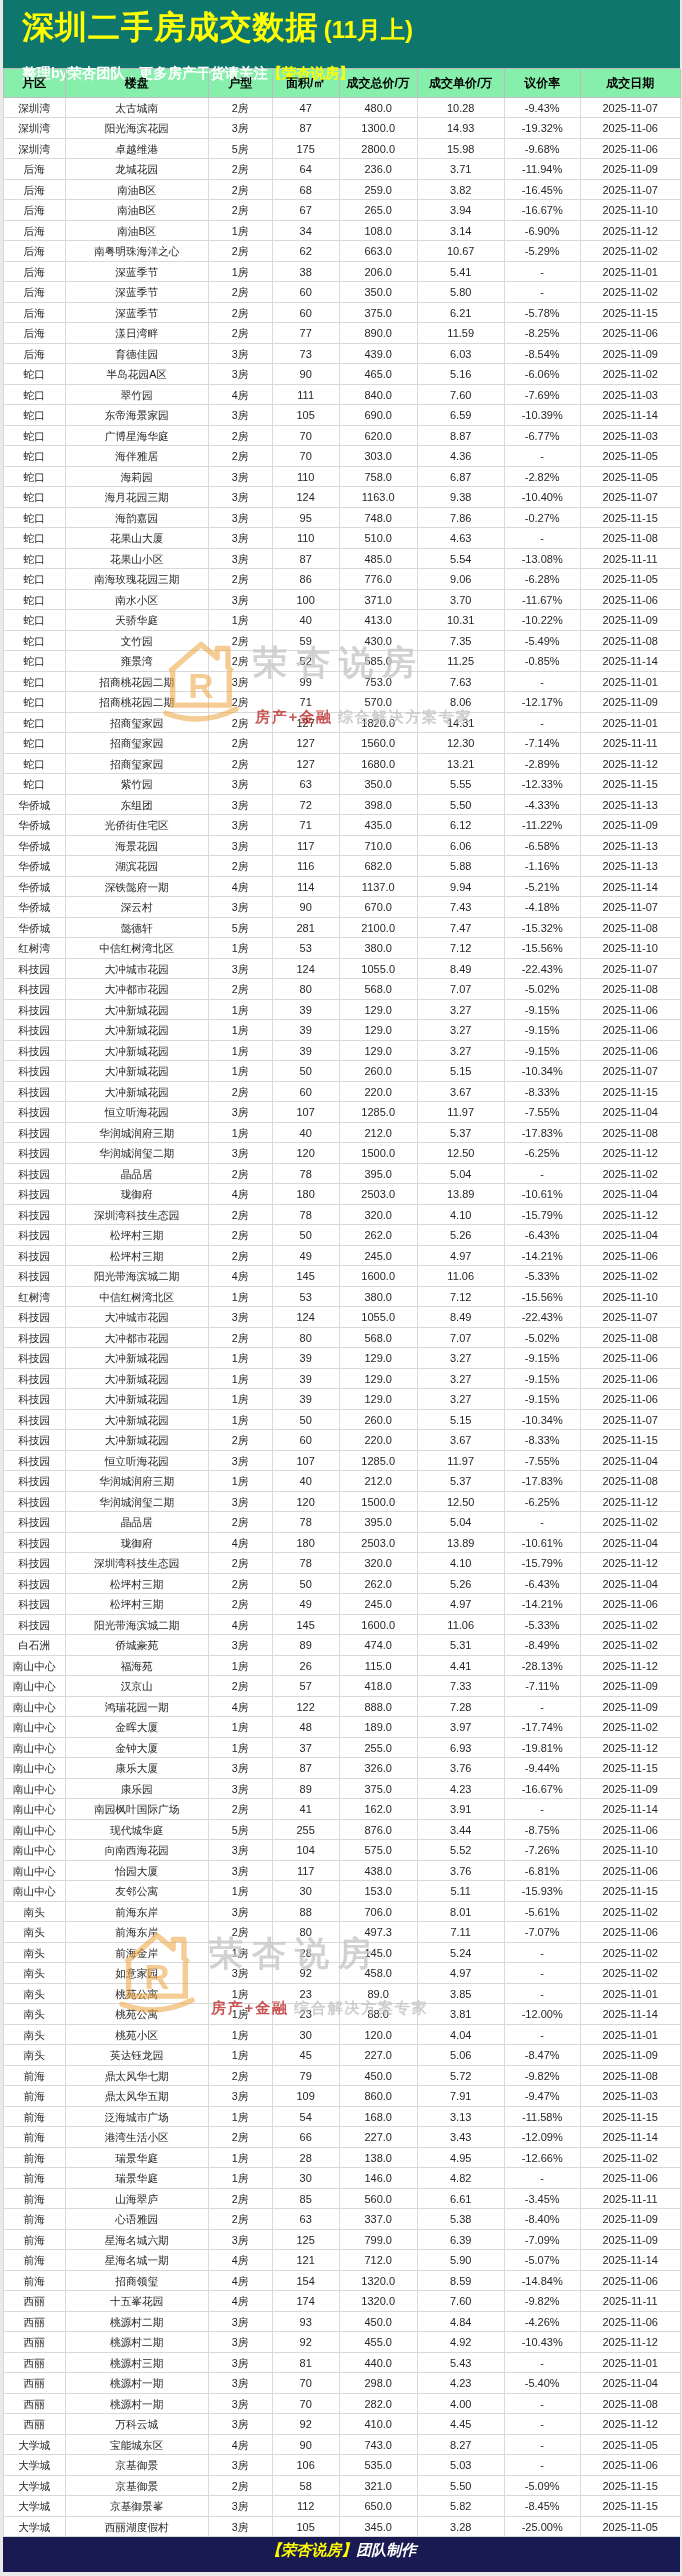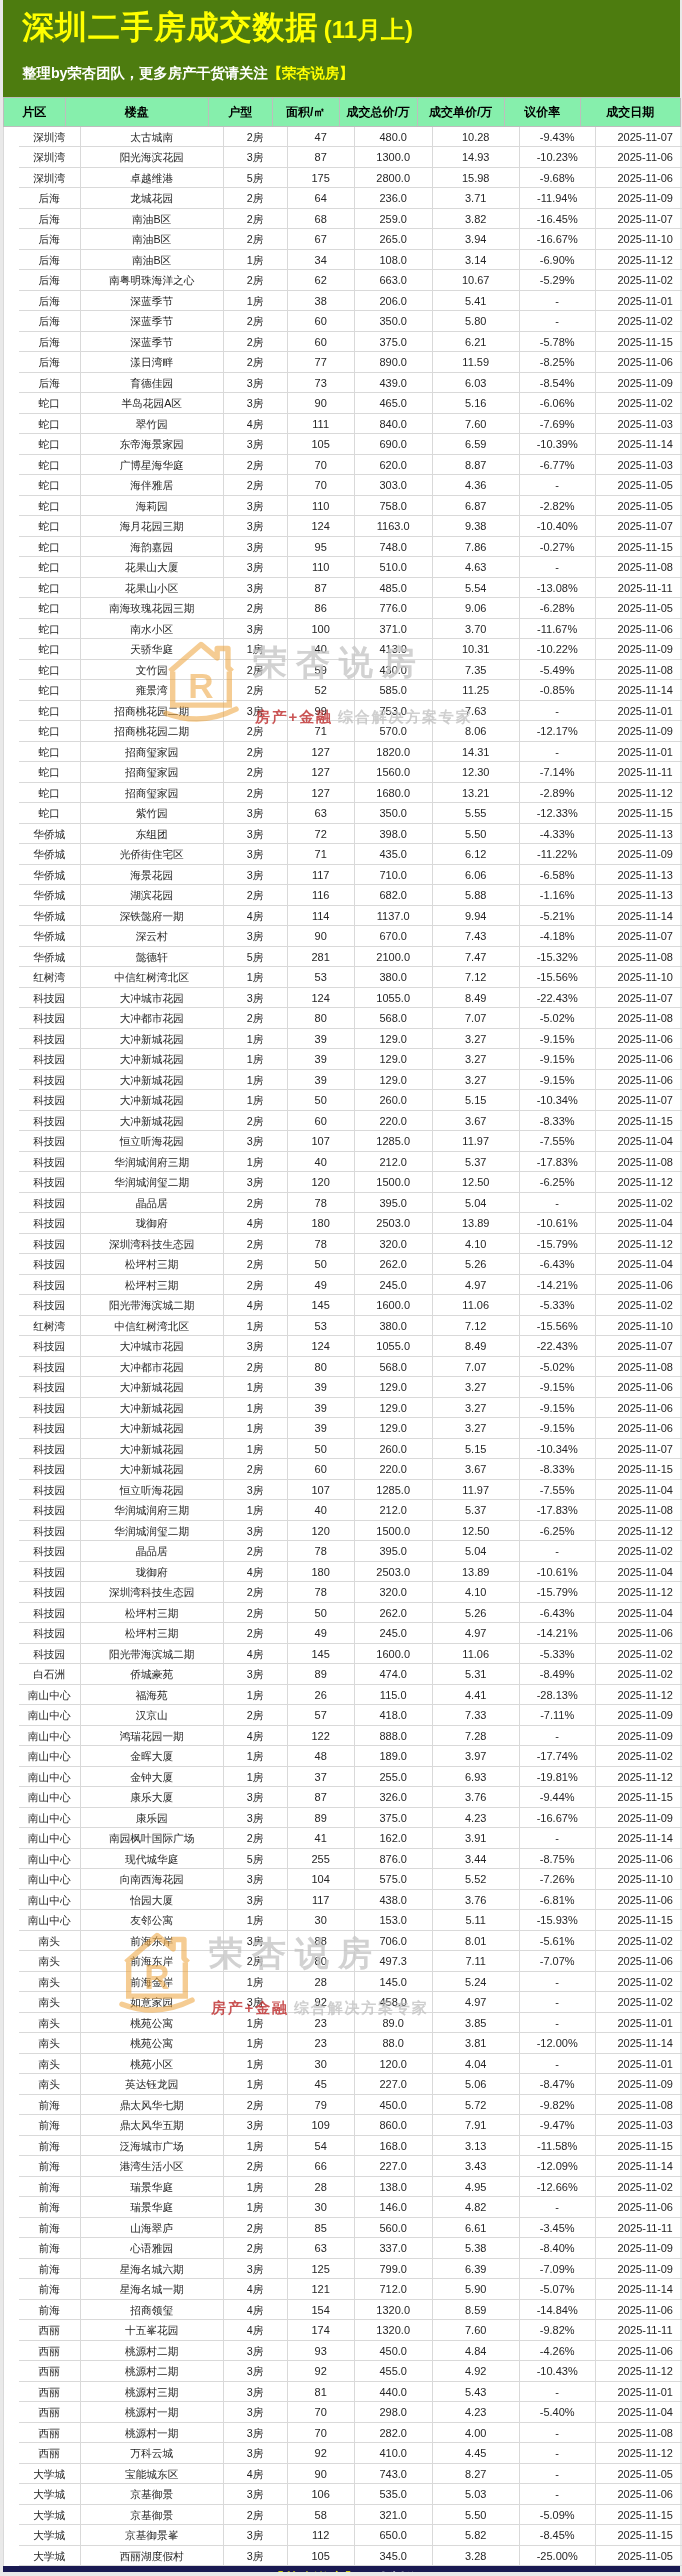--- a/index.html
+++ b/index.html
@@ -6,22 +6,22 @@
   .page{
     position:relative;
     width:682px;height:2576px;
     background:#e9e9e9;
     font-family:"Liberation Sans","DejaVu Sans",sans-serif;
     overflow:hidden;
   }
   .inner{position:absolute;left:2.7px;top:0;width:677px;}
   
   .banner{
-    background:#4d7c0f;
-    height:97px;
+    background:#0f766e;
+    height:68px;
     padding:0 0 0 19.6px;
     box-sizing:border-box;
   }
   .title-line{padding-top:9px;line-height:36px;white-space:nowrap;}
   .title{color:#ffff00;font-size:32px;font-weight:bold;letter-spacing:0.9px;}
   .title-suffix{color:#ffff00;font-size:24px;font-weight:bold;margin-left:5.3px;}
   .subtitle-line{line-height:19.6px;margin-top:13px;font-size:14.3px;font-weight:bold;white-space:nowrap;}
   .subtitle-text{color:#ffffff;}
   .subtitle-hl{color:#ffff00;}
   
@@ -32,21 +32,21 @@
   .thead{background:#86efac;border-left:0.9px solid #bdbdbd;border-top:0.9px solid #bdbdbd;}
   .hcell{
     height:28.5px;line-height:28.5px;
     text-align:center;
     font-size:12px;font-weight:bold;color:#000000;
     border-right:0.9px solid #bdbdbd;
     border-bottom:0.9px solid #bdbdbd;
     box-sizing:border-box;
     overflow:hidden;white-space:nowrap;
   }
-  .tbody{background:#ffffff;border-left:0.9px solid #d9d9d9;padding-left:15px;}
+  .tbody{background:#ffffff;border-left:0.9px solid #d9d9d9;}
   .cell{
     height:20.5px;line-height:20.5px;
     text-align:center;
     font-size:10.7px;color:#1f1f1f;
     border-right:0.9px solid #d9d9d9;
     border-bottom:0.9px solid #d9d9d9;
     box-sizing:border-box;
     overflow:hidden;white-space:nowrap;
   }
   .cell.c3,.cell.c4,.cell.c5,.cell.c6,.cell.c7{font-size:11px;color:#262626;}
@@ -114,21 +114,21 @@
           <div class="cell c6">-9.43%</div>
           <div class="cell c7">2025-11-07</div>
         </div>
         <div class="grid-row trow">
           <div class="cell c0">深圳湾</div>
           <div class="cell c1">阳光海滨花园</div>
           <div class="cell c2">3房</div>
           <div class="cell c3">87</div>
           <div class="cell c4">1300.0</div>
           <div class="cell c5">14.93</div>
-          <div class="cell c6">-10.23%</div>
+          <div class="cell c6">-19.32%</div>
           <div class="cell c7">2025-11-06</div>
         </div>
         <div class="grid-row trow">
           <div class="cell c0">深圳湾</div>
           <div class="cell c1">卓越维港</div>
           <div class="cell c2">5房</div>
           <div class="cell c3">175</div>
           <div class="cell c4">2800.0</div>
           <div class="cell c5">15.98</div>
           <div class="cell c6">-9.68%</div>

